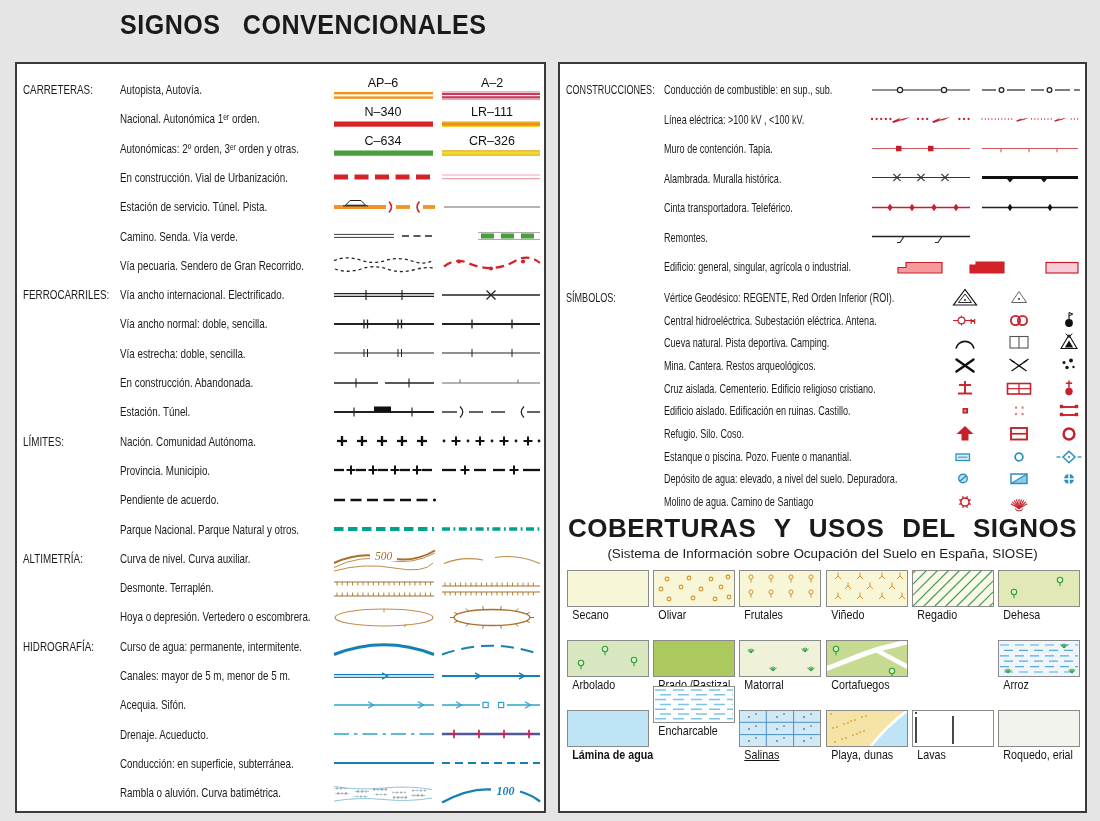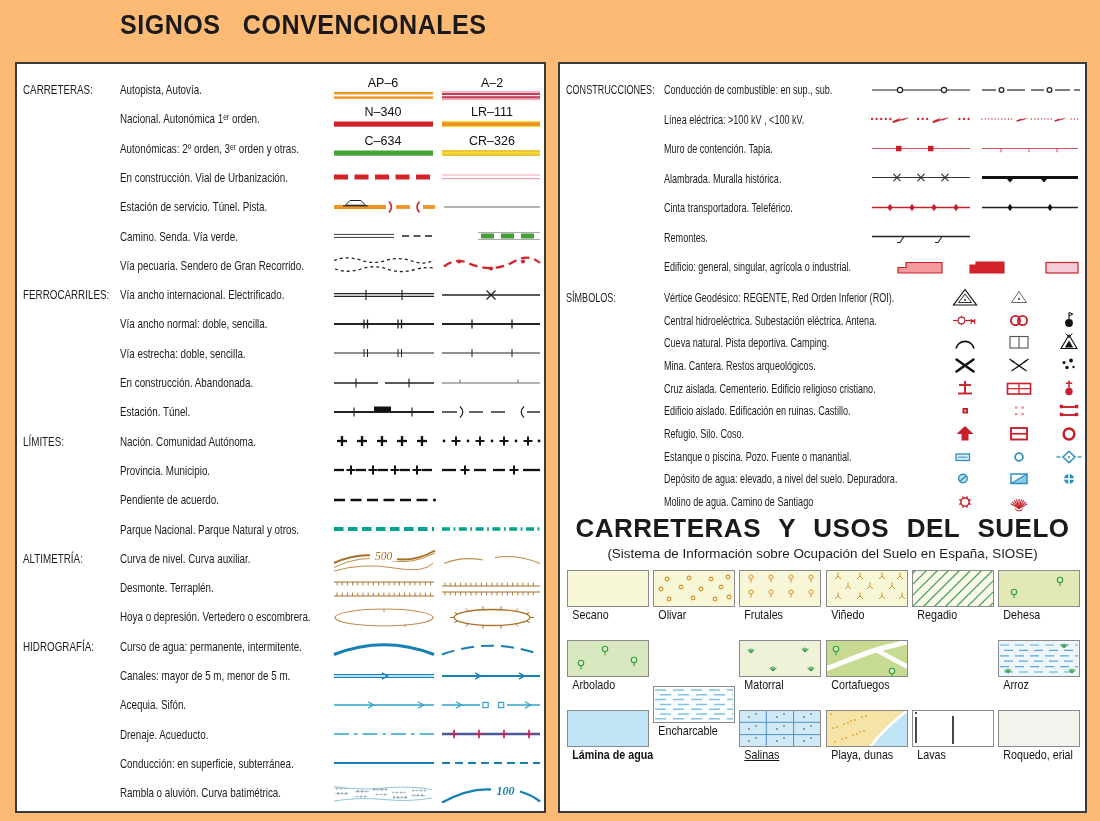--- a/index.html
+++ b/index.html
@@ -1,16 +1,16 @@
 <!DOCTYPE html>
 <html><head>
 <meta charset="utf-8">
 <style>
   html,body{margin:0;padding:0;background:#fff}
-  .sheet{position:relative;width:1100px;height:821px;background:#fdba74;
+  .sheet{position:relative;width:1100px;height:821px;background:#e5e5e5;
          font-family:"Liberation Sans",sans-serif;color:#141414;overflow:hidden}
   .main-title{position:absolute;left:120px;top:10px;font-size:27px;font-weight:bold;
          letter-spacing:.5px;word-spacing:16px;white-space:nowrap;
          transform:scaleX(.93);transform-origin:left top;color:#1a1a1a}
   .panel{position:absolute;border:2px solid #3a3a3a;background:#fff}
   #left-panel{left:15px;top:62px;width:527px;height:747px}
   #right-panel{left:558px;top:62px;width:525px;height:747px}
   .cat,.desc{position:absolute;font-size:12.6px;white-space:nowrap;line-height:16px;
          transform-origin:left center;color:#1c1c1c}
   .cat{left:6px}
@@ -551,21 +551,21 @@
           <circle cx="36" cy="12.5" r="0.78" fill="#9aa2aa"></circle>
         </g>
         <g>
           <path d="M110,23.5 Q137,9 159,10.5" fill="none" stroke="#1580b3" stroke-width="2.3"></path>
           <path d="M188,12.5 q12,3.5 20,10" fill="none" stroke="#1580b3" stroke-width="2.3"></path>
           <text x="173.5" y="16" class="bl">100</text>
         </g>
       </svg>
     </div>
   <div class="panel" id="right-panel">
-    <div class="cob-title">CARRETERAS Y USOS DEL SUELO</div>
+    <div class="cob-title">COBERTURAS Y USOS DEL SIGNOS</div>
     <div class="cob-subtitle">(Sistema de Información sobre Ocupación del Suelo en España, SIOSE)</div>
   <span class="cat" style="top: 18px;">CONSTRUCCIONES:</span>
       <span class="desc" style="top: 18px;">Conducción de combustible: en sup., sub.</span>
       <svg class="symsvg" width="212" height="29" viewBox="0 0 212 29" style="left: 310px; top: 11.5px;">
         <g>
           <line x1="2" y1="14" x2="100" y2="14" stroke="#222" stroke-width="1.2"></line>
           <circle cx="30" cy="14" r="2.6" fill="#fff" stroke="#222" stroke-width="1.2"></circle>
           <circle cx="74" cy="14" r="2.6" fill="#fff" stroke="#222" stroke-width="1.2"></circle>
         </g>
         <g>
@@ -988,20 +988,27 @@
           <circle cx="14" cy="23" r="2.7" fill="#dff0c8" stroke="#2f9e3f" stroke-width="1.1"></circle>
           <line x1="14" y1="25.7" x2="14" y2="29.2" stroke="#2f9e3f" stroke-width="1.1"></line>
           <circle cx="38" cy="9" r="2.7" fill="#dff0c8" stroke="#2f9e3f" stroke-width="1.1"></circle>
           <line x1="38" y1="11.7" x2="38" y2="15.2" stroke="#2f9e3f" stroke-width="1.1"></line>
           <circle cx="67" cy="20" r="2.7" fill="#dff0c8" stroke="#2f9e3f" stroke-width="1.1"></circle>
           <line x1="67" y1="22.7" x2="67" y2="26.2" stroke="#2f9e3f" stroke-width="1.1"></line>
           <rect x="0.5" y="0.5" width="81" height="36" fill="none" stroke="#8a8a8a" stroke-width="1"></rect>
         </svg>
         <div class="cell-label">Arbolado</div>
       </div>
+      <div class="cell" style="left: 92.2px; top: 576px;">
+        <svg width="82" height="37" viewBox="0 0 82 37">
+          <rect x="0" y="0" width="82" height="37" fill="#abc95e"></rect>
+          <rect x="0.5" y="0.5" width="81" height="36" fill="none" stroke="#8a8a8a" stroke-width="1"></rect>
+        </svg>
+        <div class="cell-label">Prado /Pastizal</div>
+      </div>
       <div class="cell" style="left: 178.4px; top: 576px;">
         <svg width="82" height="37" viewBox="0 0 82 37">
           <rect x="0" y="0" width="82" height="37" fill="#eff1d8"></rect>
           <line x1="12" y1="13" x2="12" y2="8.5" stroke="#2f9e3f" stroke-width="1"></line>
           <line x1="12" y1="13" x2="8.5" y2="10" stroke="#2f9e3f" stroke-width="1"></line>
           <line x1="12" y1="13" x2="15.5" y2="10" stroke="#2f9e3f" stroke-width="1"></line>
           <line x1="12" y1="13" x2="10.2" y2="9" stroke="#2f9e3f" stroke-width="1"></line>
           <line x1="12" y1="13" x2="13.8" y2="9" stroke="#2f9e3f" stroke-width="1"></line>
           <line x1="66" y1="12" x2="66" y2="7.5" stroke="#2f9e3f" stroke-width="1"></line>
           <line x1="66" y1="12" x2="62.5" y2="9" stroke="#2f9e3f" stroke-width="1"></line>

